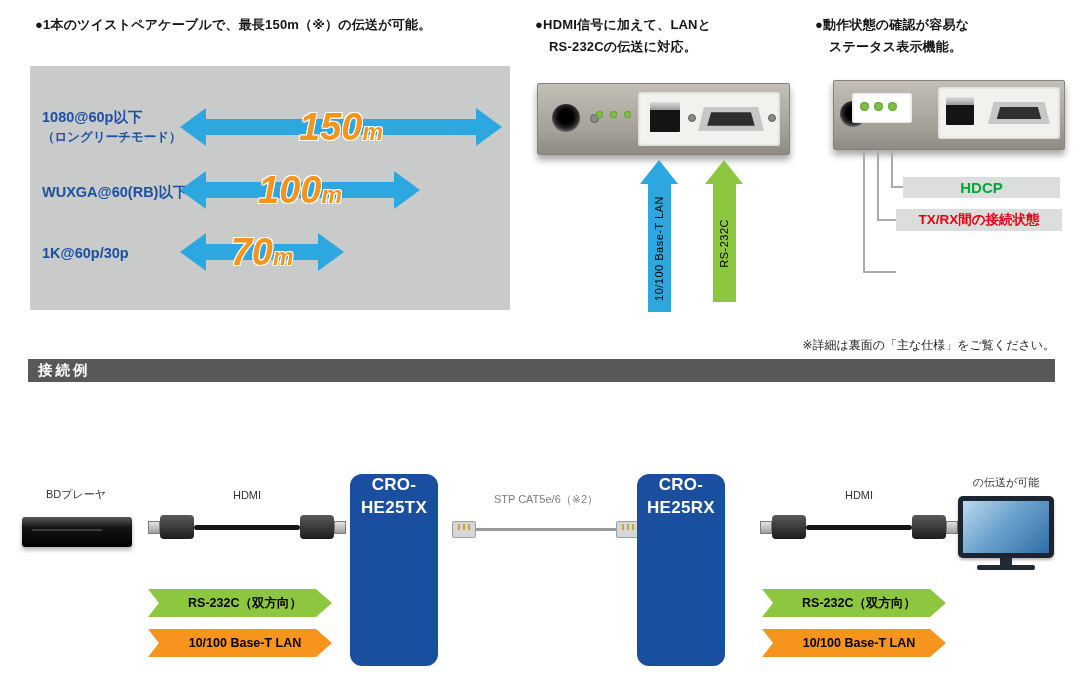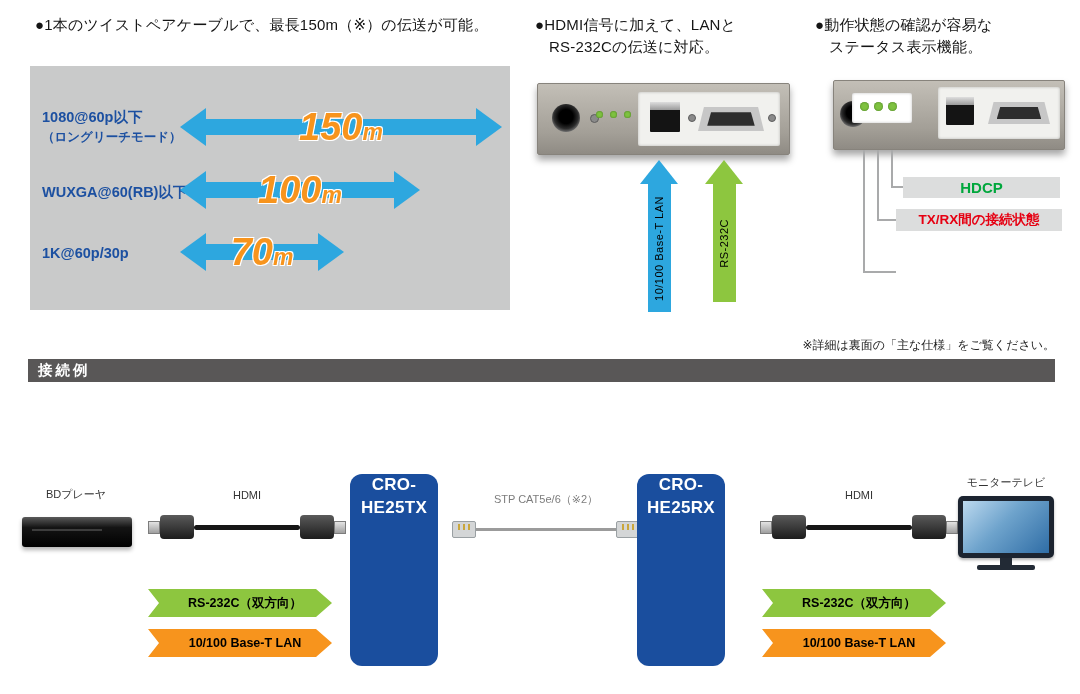--- a/index.html
+++ b/index.html
@@ -4,21 +4,21 @@
 <style>
   * { margin:0; padding:0; box-sizing:border-box; }
   html,body { background:#ffffff; }
   body {
     width:1080px; height:694px; position:relative; overflow:hidden;
     font-family:"Liberation Sans","DejaVu Sans",sans-serif; color:#111;
   }
   .abs { position:absolute; }
 
   
-  .heading { font-size:15px; font-weight:normal; color:#151515; letter-spacing:.2px; white-space:nowrap; }
+  .heading { font-size:13px; font-weight:bold; color:#151515; letter-spacing:.2px; white-space:nowrap; }
 
   
   .graybox { background:#c9caca; }
   .slabel { color:#1c50a1; font-weight:bold; font-size:14.5px; white-space:nowrap; }
   .slabel .sub { font-size:12.5px; margin-top:2px; }
   .harrow { position:absolute; height:38px; display:flex; align-items:center; }
   .harrow .tri { width:0; height:0; border-top:19px solid transparent; border-bottom:19px solid transparent; }
   .harrow .tri.l { border-right:26px solid #2da7df; }
   .harrow .tri.r { border-left:26px solid #2da7df; }
   .harrow .bar { flex:1; height:16px; background:#2da7df; }
@@ -245,21 +245,21 @@
         <span class="tip"></span>
         <span class="pbody"></span>
       </span>
     <span class="wire"></span>
     <span class="plug">
         <span class="pbody"></span>
         <span class="tip"></span>
       </span>
   </div>
 
-  <div class="abs small-label center" style="left:950px;top:475px;width:112px;">モニターテレビ</div>
+  <div class="abs small-label center" style="left:950px;top:475px;width:112px;">の伝送が可能</div>
   <div class="abs" style="left:958px;top:496px;">
     <div class="tv-frame">
         <div class="tv-screen"></div>
       </div>
     <div class="tv-stand"></div>
     <div class="tv-base"></div>
   </div>
 
   <div class="abs ribbon green" style="left:148px;top:589px;width:184px;">
     <span>RS-232C（双方向）</span>

